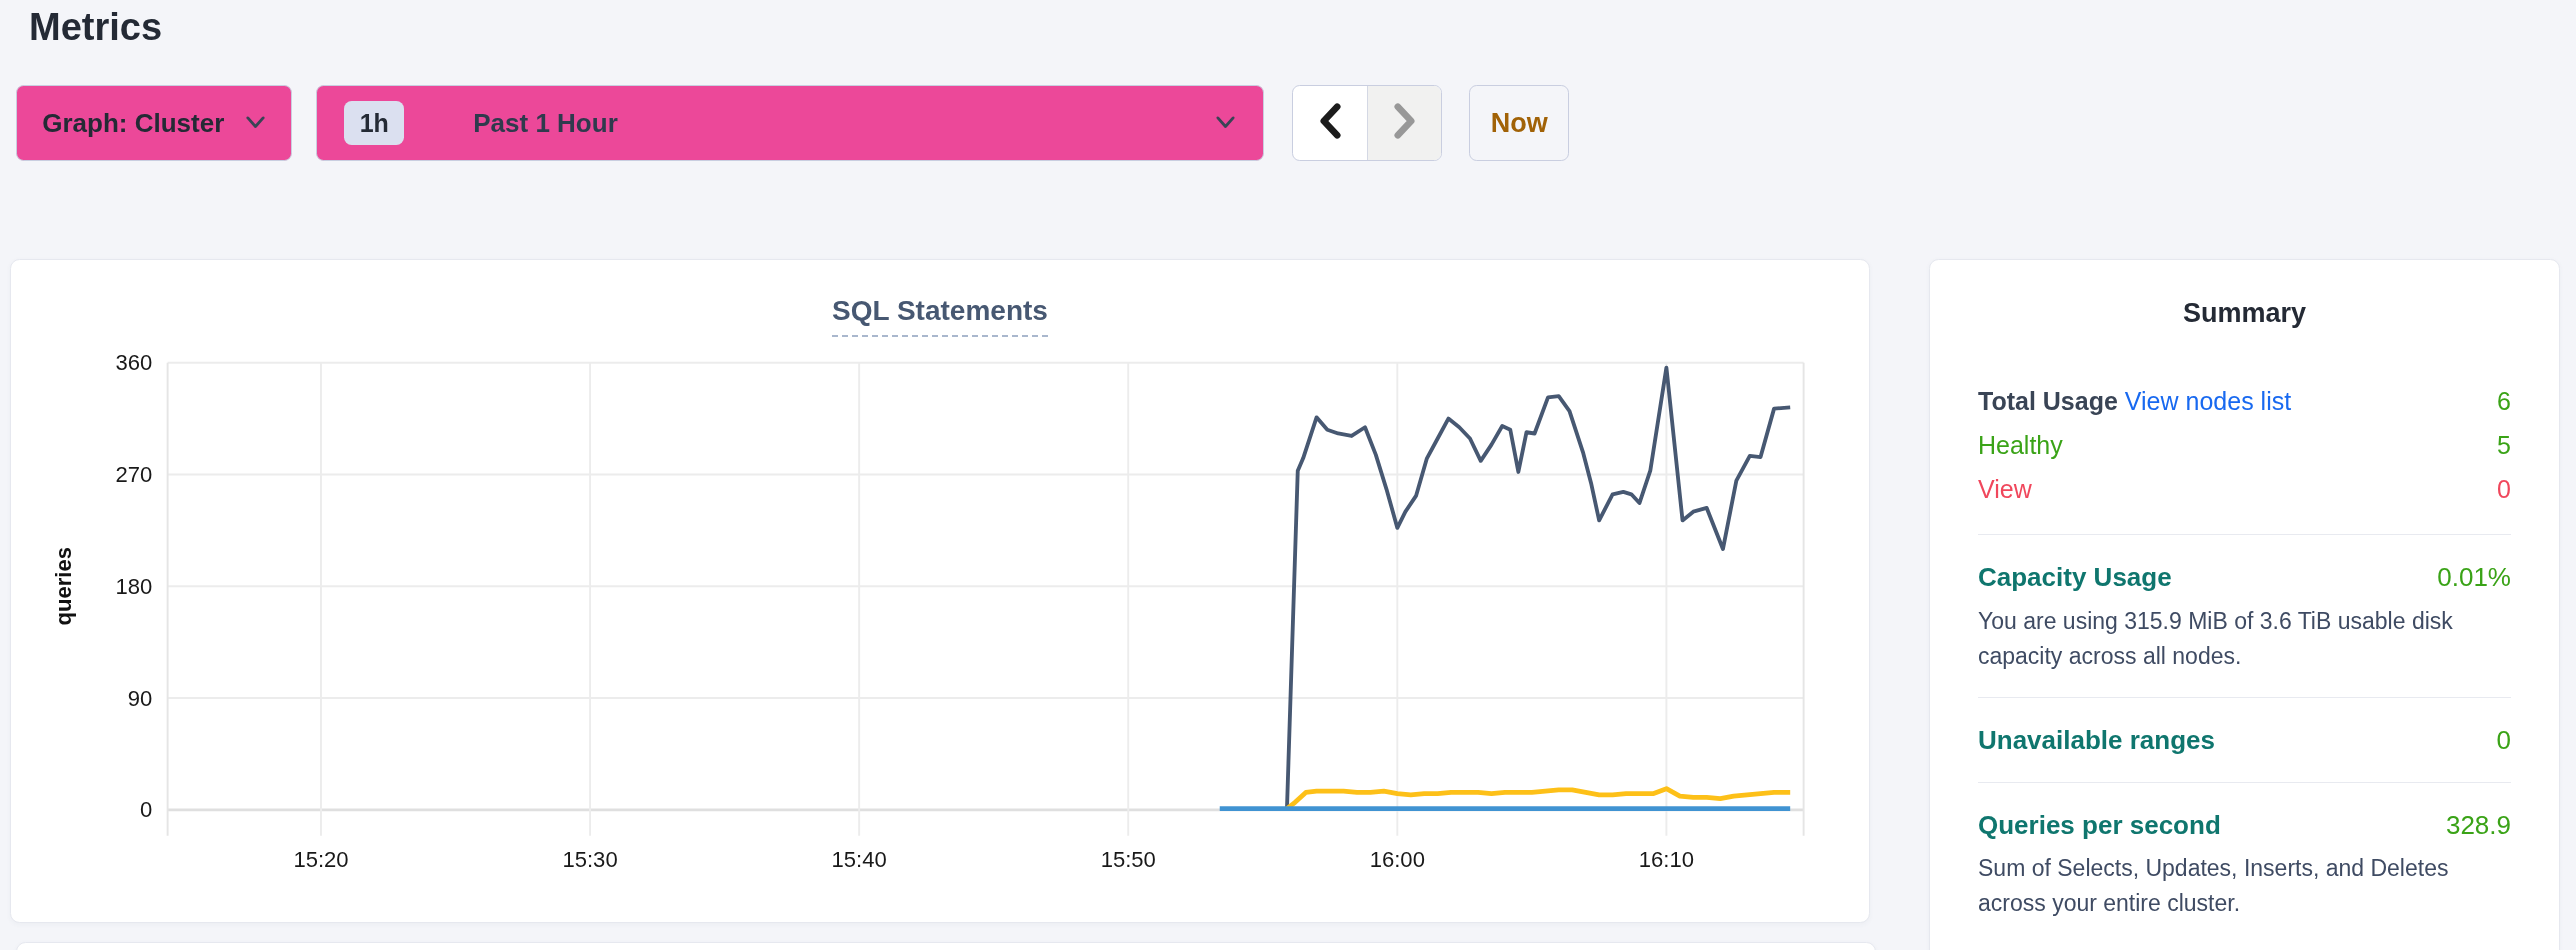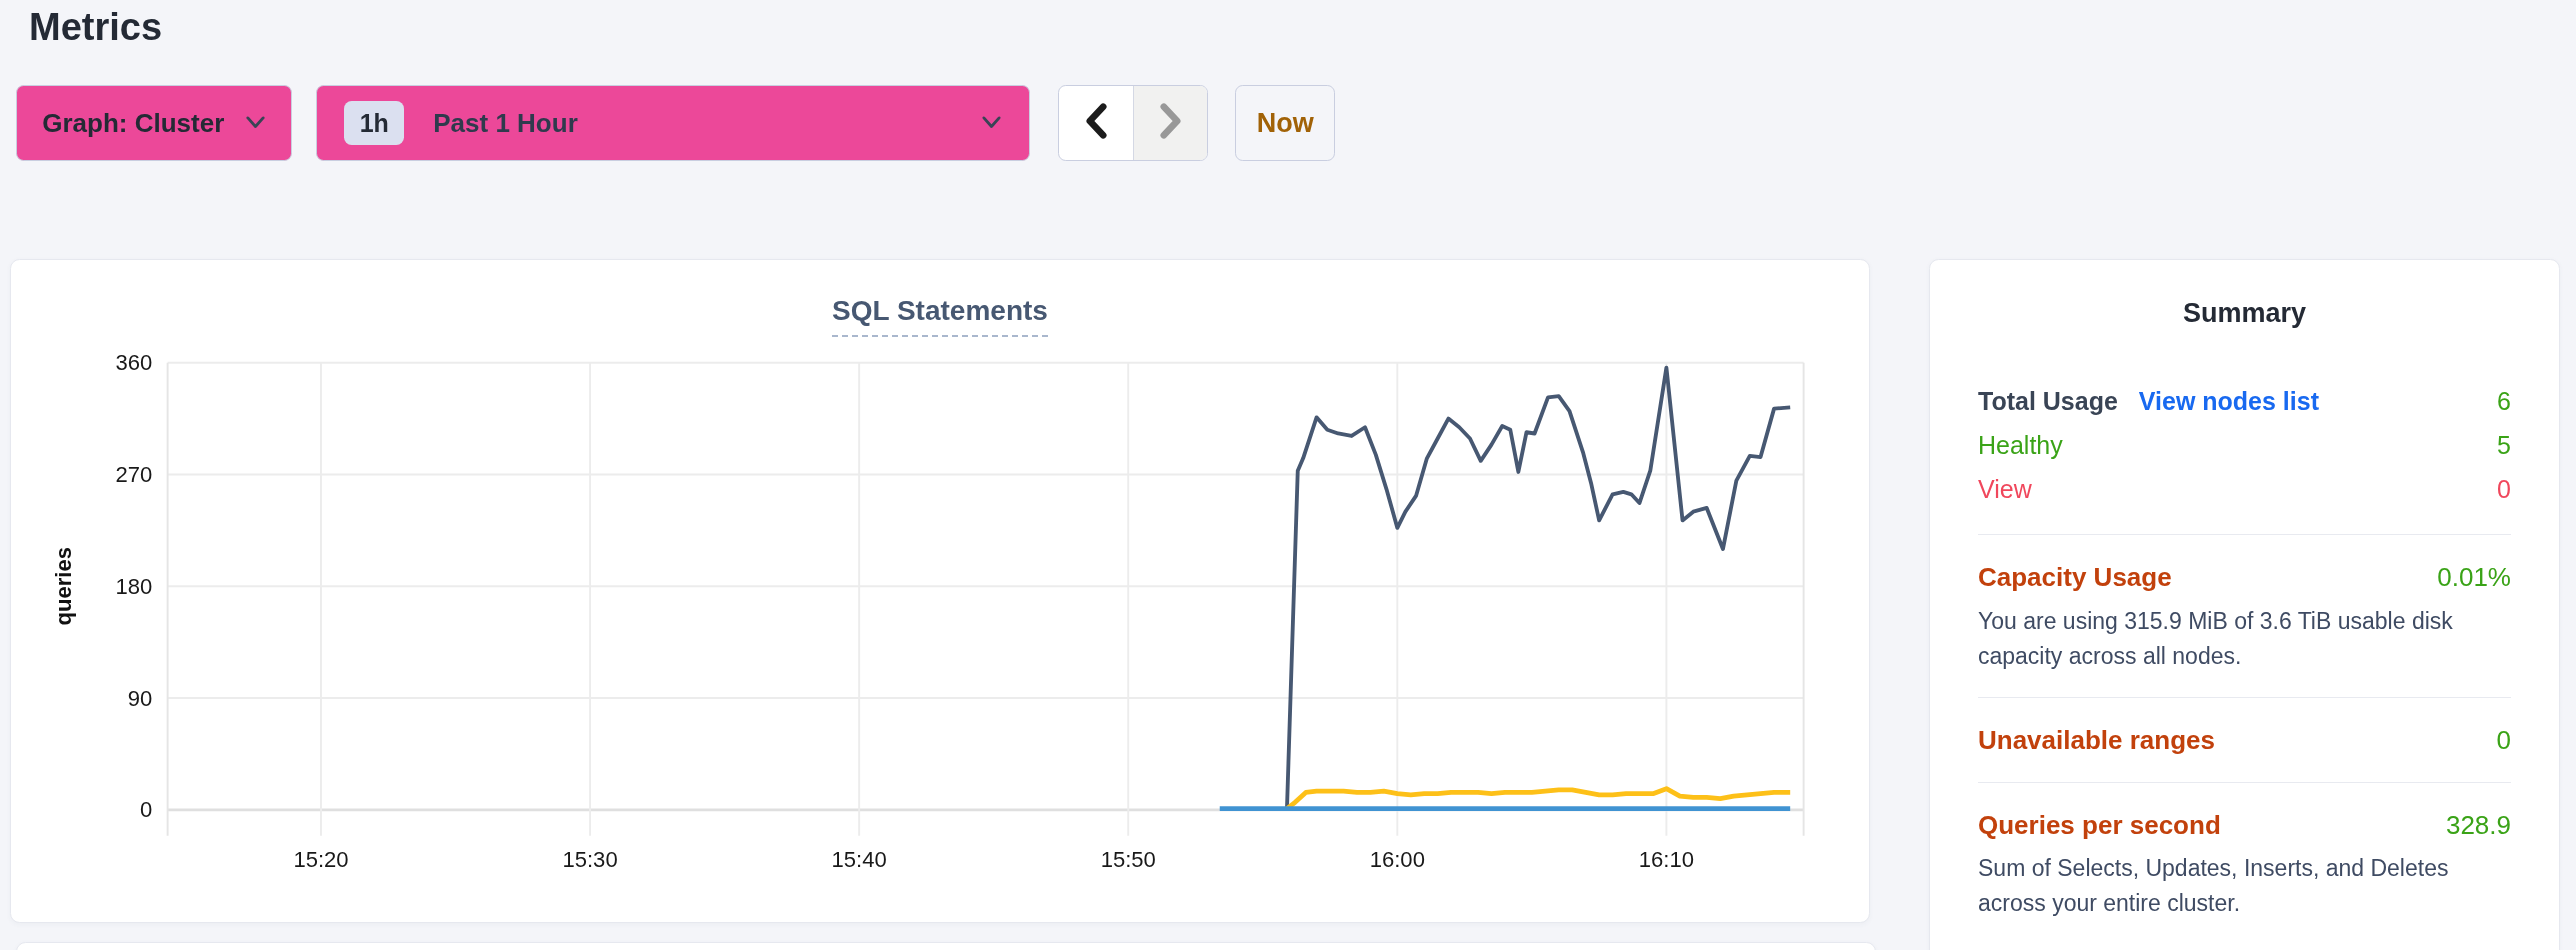--- a/index.html
+++ b/index.html
@@ -17,21 +17,21 @@
   .controls{ position:absolute; left:16.3px; top:85px; height:76px; display:flex; align-items:stretch; }
   .ctl{
     background:#ec4899; border:1.9px solid #c9cee0; border-radius:7.7px;
     display:flex; align-items:center; cursor:pointer;
   }
   .dropdown{ padding:0 33px; font-size:26px; font-weight:700; color:#242a35; }
   .dropdown .chev{ margin-left:21px; }
   .chev svg{ display:block; }
   .graph-dd{ width:276px; justify-content:center; padding:0 19px; }
   .dash-dd{ width:357px; margin-left:24px; justify-content:center; padding:0 19px; }
-  .time-dd{ width:714px; margin-left:24px; justify-content:flex-start; padding:0 27px; font-weight:600; }
+  .time-dd{ width:948px; margin-left:24px; justify-content:flex-start; padding:0 27px; font-weight:600;gap:40px; }
   .time-badge{
     background:#dbe0f0; border-radius:7.7px; padding:7.7px 15.4px;
     font-size:25px; font-weight:700; color:#242a35; margin-right:29px;
   }
   .time-label{ font-size:26px; font-weight:600; color:#2f3a4d; flex:1; }
   .arrow-group{
     margin-left:28px; width:150px; display:flex;
     border:1.9px solid #c9cee0; border-radius:7.7px; overflow:hidden; background:#ffffff;
   }
   .arrow-btn{ flex:1; display:flex; align-items:center; justify-content:center; cursor:pointer; }
@@ -52,25 +52,25 @@
   .chart-title{
     display:inline-block; font-size:28px; font-weight:700; color:#475872;
     border-bottom:2.9px dashed #a9b7cd; padding-bottom:7.7px;
   }
   .chart-card svg.plot{ position:absolute; left:0; top:0; }
   .bottom-card{ left:16.3px; top:942px; width:1860px; height:58px; }
   .summary-card{ left:1929px; top:259px; width:631px; height:1056px; padding:38px 48px; }
   .summary-title{ text-align:center; font-size:27px; font-weight:700; color:#242a35; margin-bottom:50px; }
   .srow{ display:flex; align-items:baseline; font-size:25px; line-height:44px; }
   .srow .lbl{ font-weight:700; color:#394455; }
-  .srow .lnk{ margin-left:21px; cursor:pointer;font-weight:bold; }
+  .srow .lnk{ margin-left:7px; cursor:pointer; }
   .srow .val{ margin-left:auto; }
   .divider{ border-top:1.9px solid #e8eaf0; margin:23px 0; }
   .sec-head{ display:flex; align-items:baseline; font-size:26px; line-height:38px; margin-top:5.8px; }
-  .sec-head .lbl{ font-weight:700; color:#c2410c; }
+  .sec-head .lbl{ font-weight:700; color:#0f766e; }
   .sec-head .val{ margin-left:auto; }
   .sec-desc{ font-size:23px; line-height:35px; color:#3f4b63; margin-top:7.7px; }
 </style>
 </head>
 <body>
 
 <h1 class="page-title">Metrics</h1>
 
 <div class="controls">
   <div class="ctl dropdown graph-dd">

